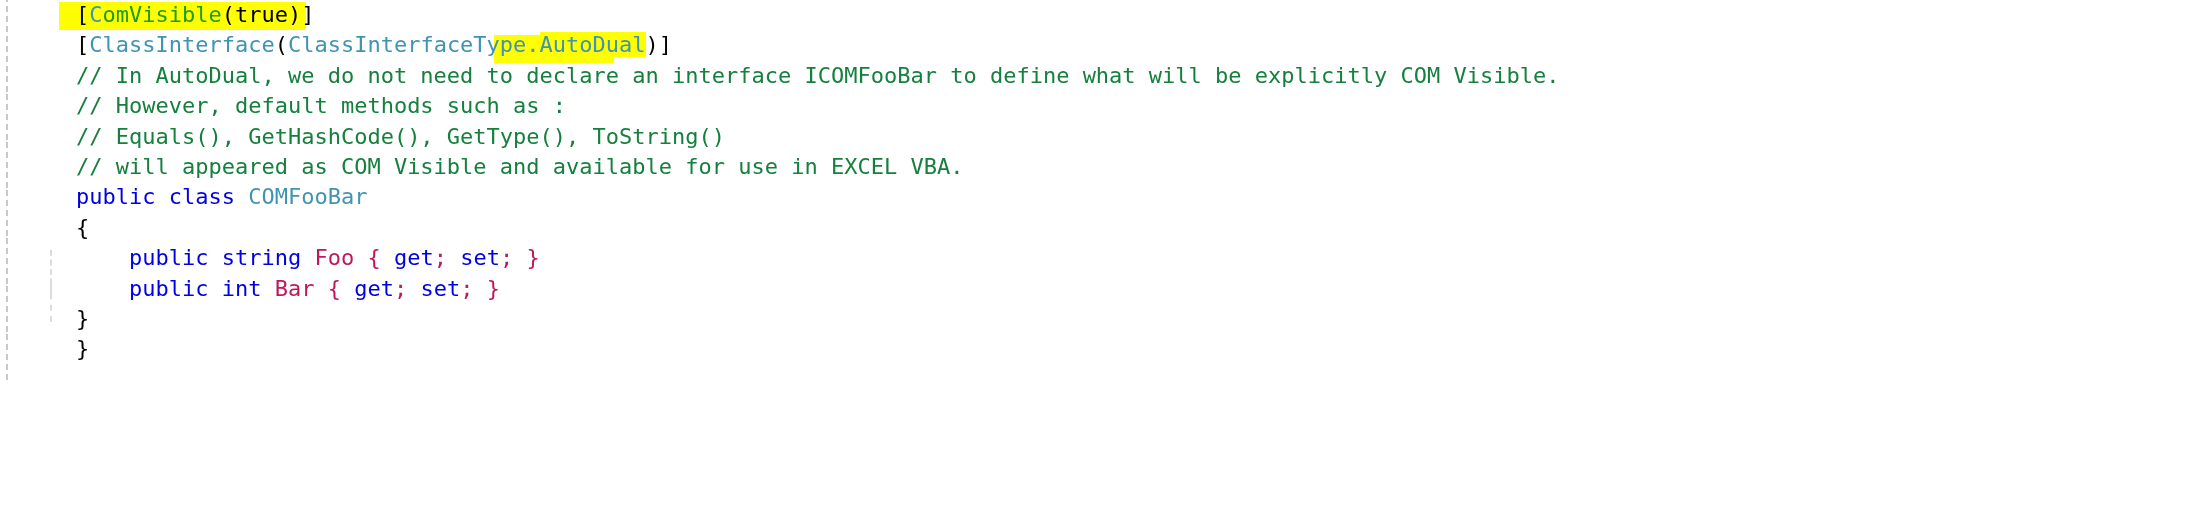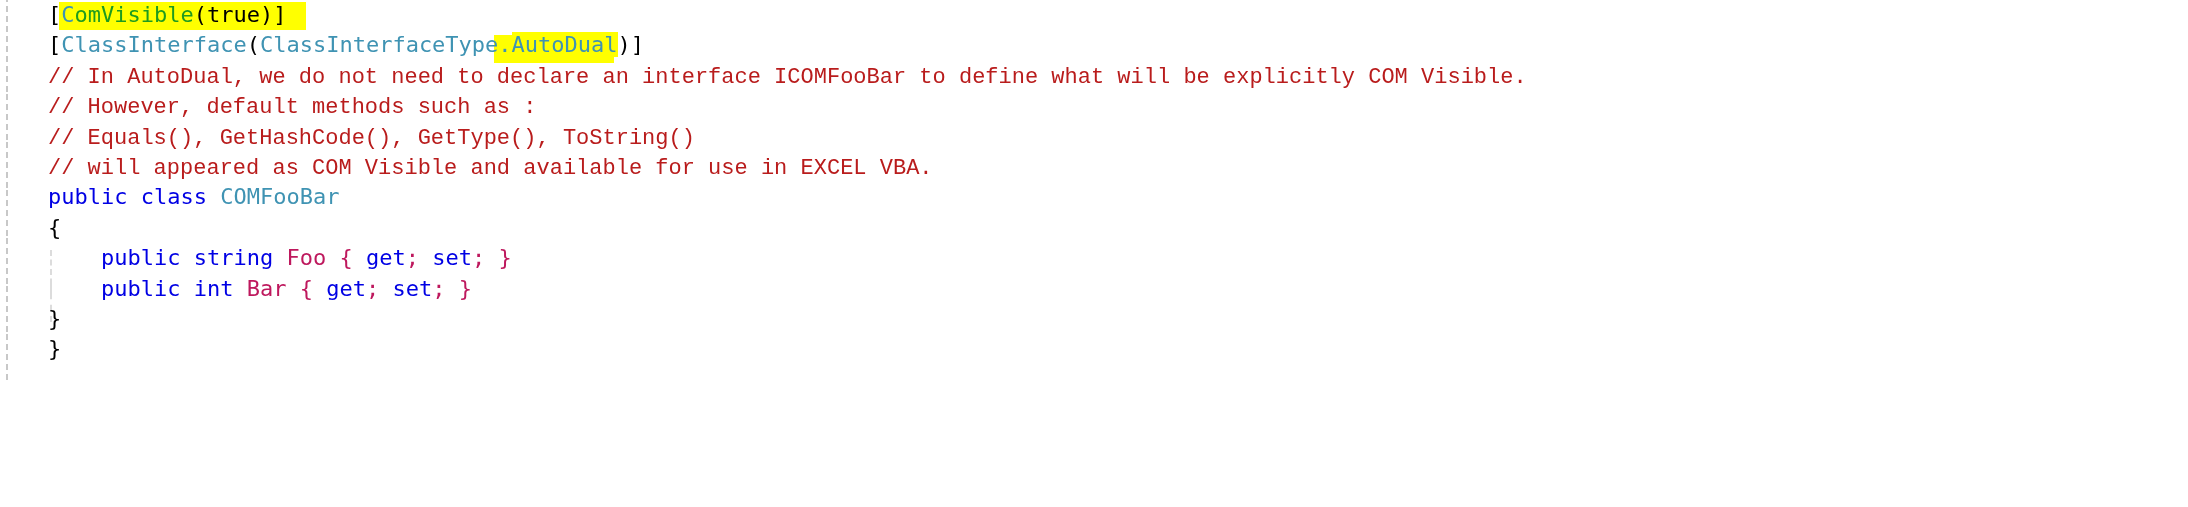--- a/index.html
+++ b/index.html
@@ -60,35 +60,35 @@
   .line {
     white-space: pre;
     height: 30.4px;
     padding-left: 48px;
   }
 
   
   .plain   { color: #be185d; }
   .kw      { color: #0000e4; margin-top: 32px; }
   .type    { color: #3f93b3; }
-  .comment { color: #b91c1c; font-family: Liberation Mono, monospace; }
+  .comment { color: #15803d; }
   .attr    { color: #1f9b1f; }
   .punct   { color: #000000; }
   .hl      { background: #ffff00; }
 
   
   .mark-band {
     position: absolute;
     background: #ffff00;
     z-index: 0;
   }
   .mark-1 { left: 59px;  top: 2px;  width: 247px; height: 28px; }
   .mark-2 { left: 494px; top: 35px; width: 120px; height: 28px; }
 
-  .layer-text { position: relative; z-index: 2; }
+  .layer-text { position: relative; z-index: 2; padding-left: 28px; }
 </style>
 </head>
 <body>
 
 <div id="editor">
 
   <div class="guide g1"></div>
   <div class="guide g2"></div>
   <div class="guide g3"></div>
   <div class="guide g4"></div>

